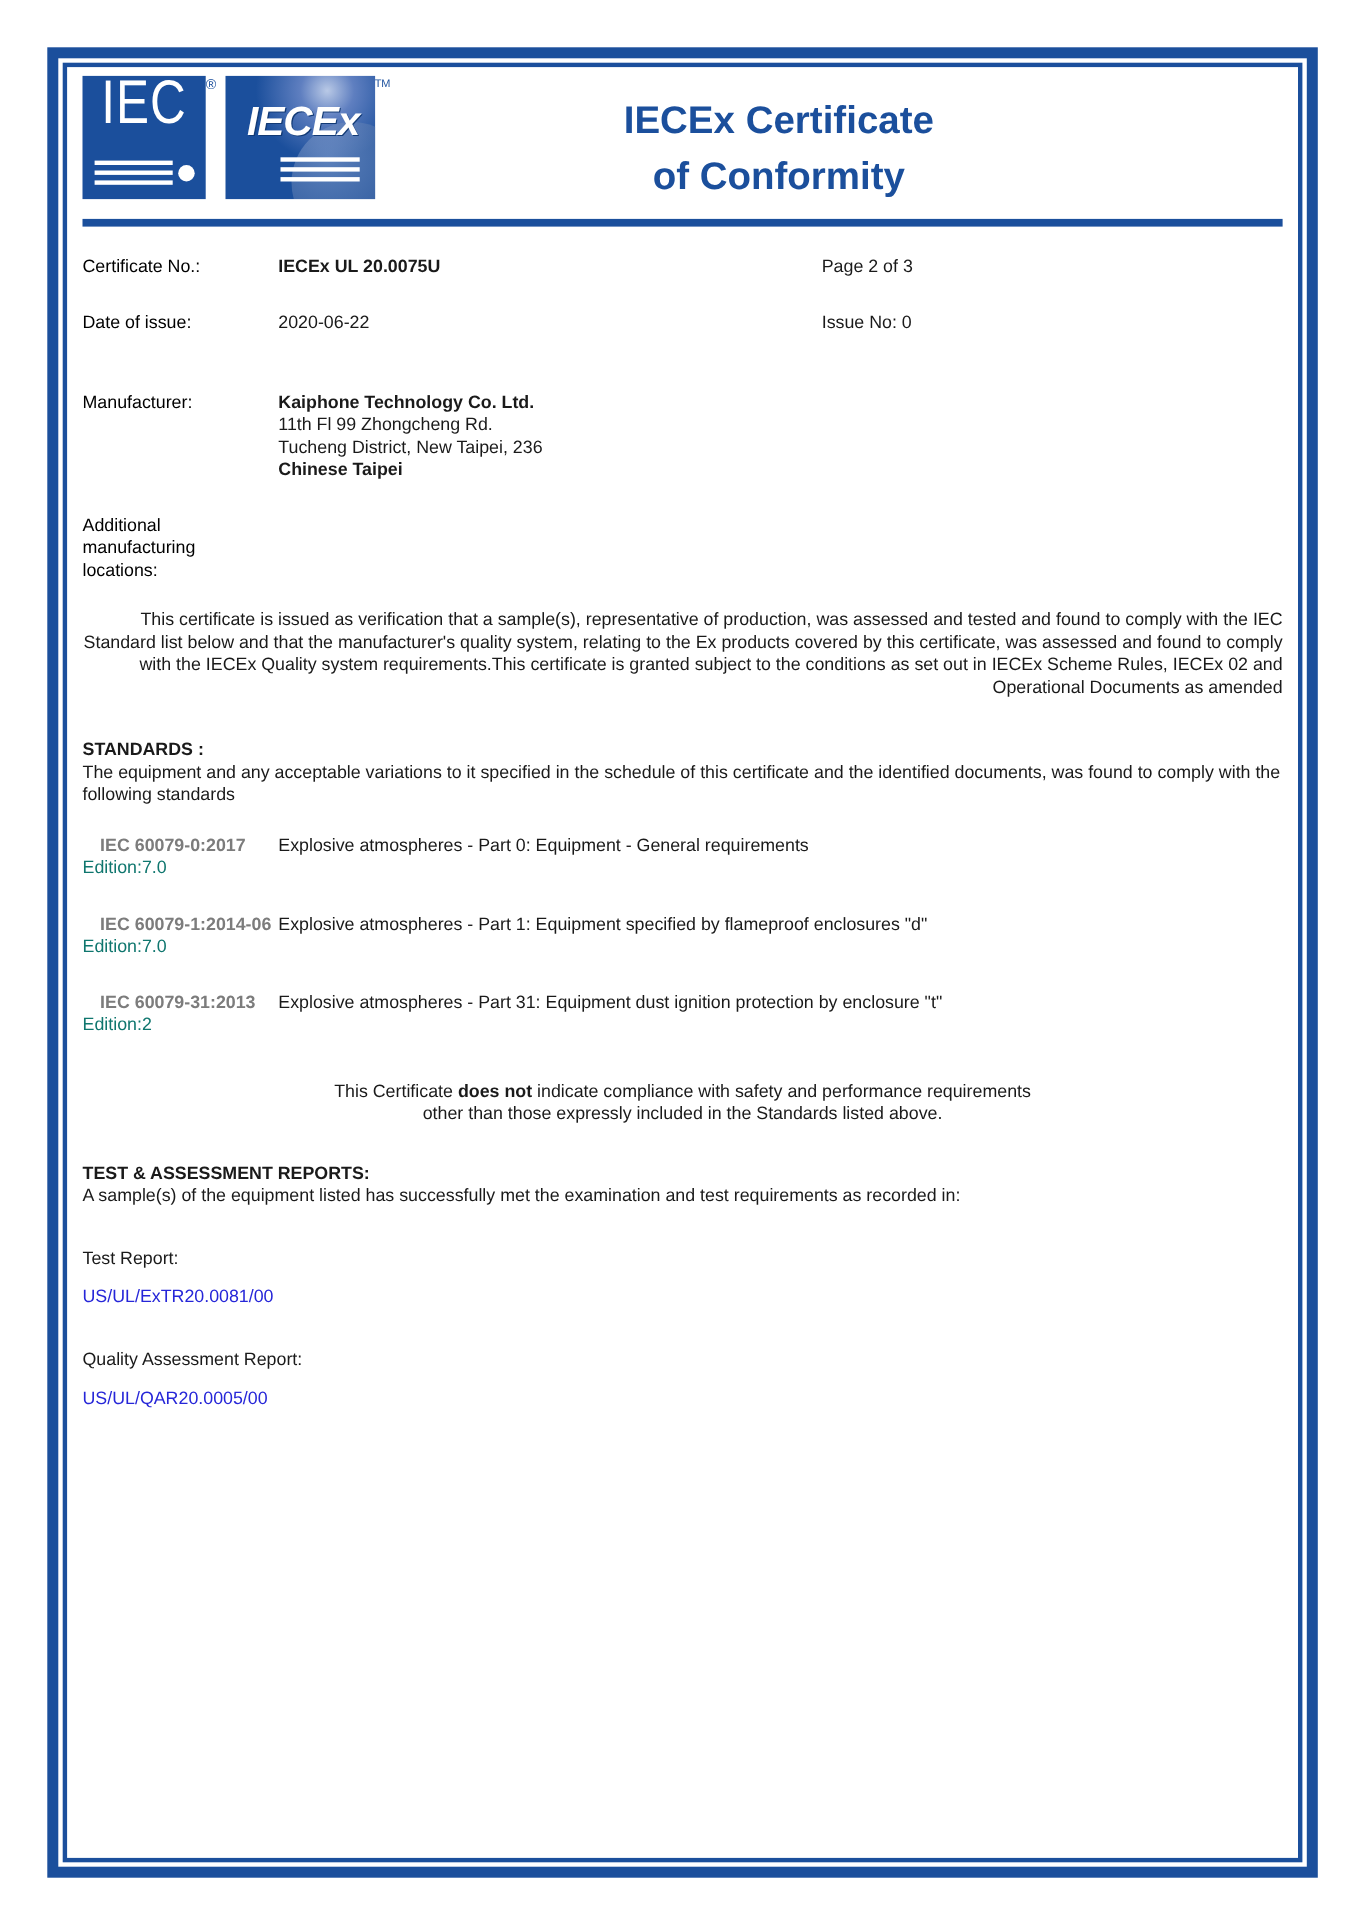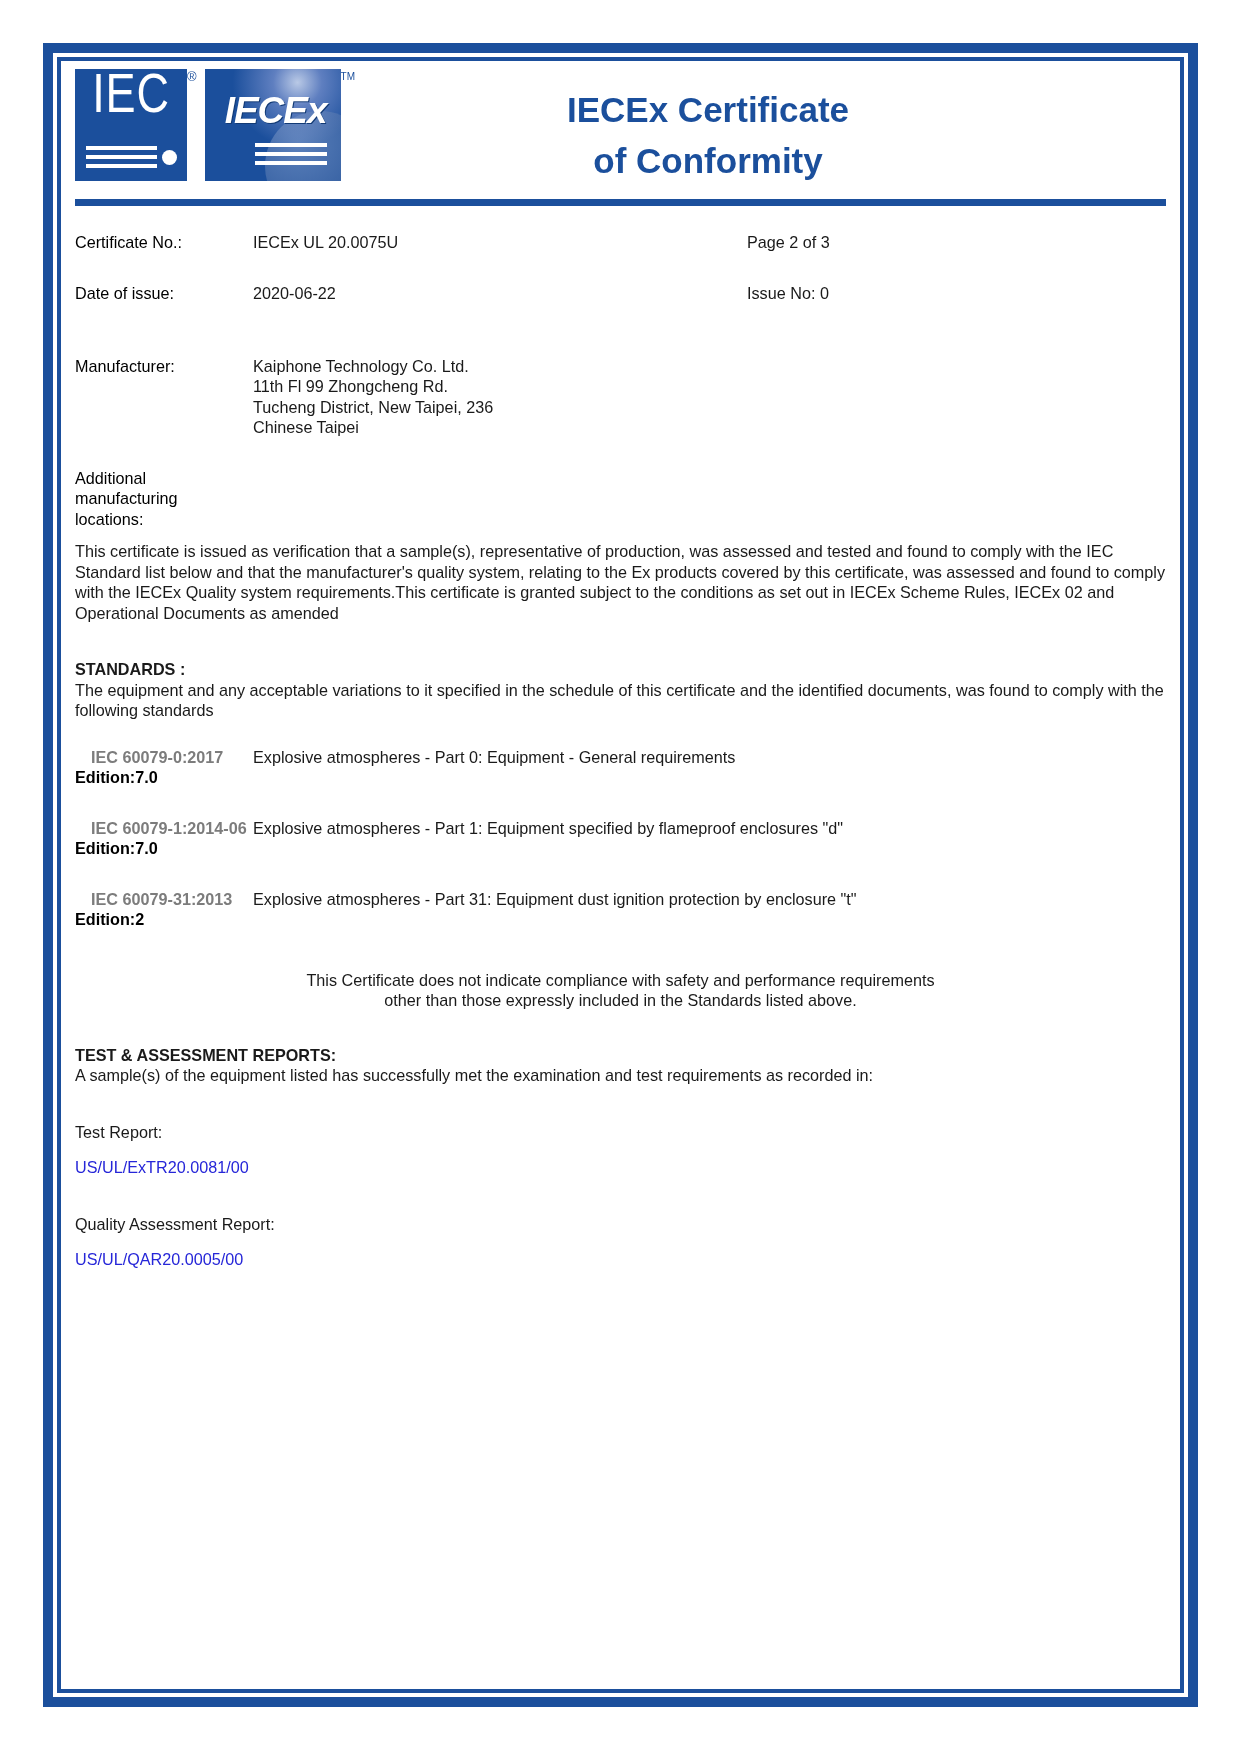--- a/index.html
+++ b/index.html
@@ -30,32 +30,32 @@
   .iecex-lines div { height:4px; background:#fff; margin-top:5px; }
   .mark-tm { font-size:10px; }
   .title-block { flex:1; text-align:center; padding:16px 120px 0 15px;
     color:#1b4f9c; font-size:35px; font-weight:bold; line-height:1.45; }
 
   .separator { height:7px; background:#1b4f9c; margin-top:12px; }
 
   
   .row { display:grid; grid-template-columns:178px 494px 1fr; }
   .label { color:#000000; }
-  .val-bold { font-weight:normal; }
+  .val-bold { font-weight:bold; }
   .row-cert { margin-top:26px; }
   .row-date { margin-top:31px; }
   .row-manu { margin-top:52px; }
   .row-addl { margin-top:30px; }
 
-  .paragraph { margin-top:12px; }
+  .paragraph { margin-top:24px;text-align:right; }
   .std-heading { margin-top:36px; font-weight:bold; }
   .std-row { display:grid; grid-template-columns:178px 1fr; margin-top:30px; }
   .std-row.first { margin-top:26px; }
   .std-code { color:#7c7c7c; font-weight:bold;margin-left:16px; }
-  .std-edition { color:#000000;font-weight:bold; }
+  .std-edition { color:#0f766e; }
 
   .note { margin-top:40px; text-align:center; }
   .reports-heading { margin-top:34px; font-weight:bold; }
   .report-label { margin-top:36px; }
   .report-link { margin-top:15px; }
   .report-link a { color:#2626d8; text-decoration:none; }
 </style>
 </head>
 <body>
 

